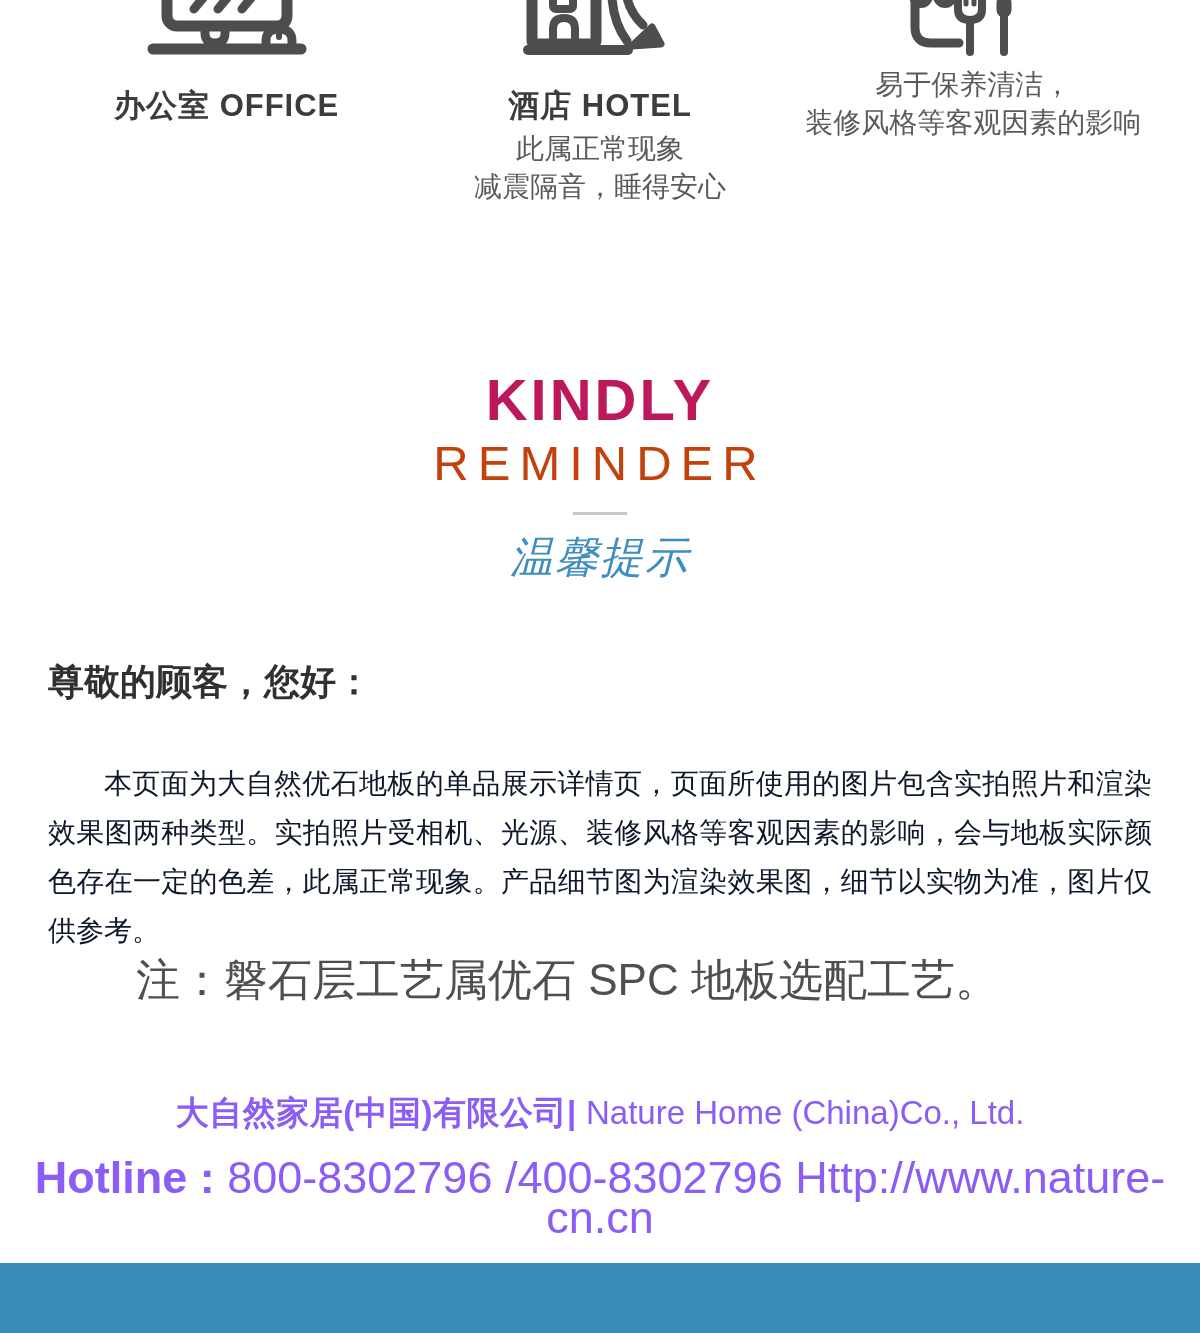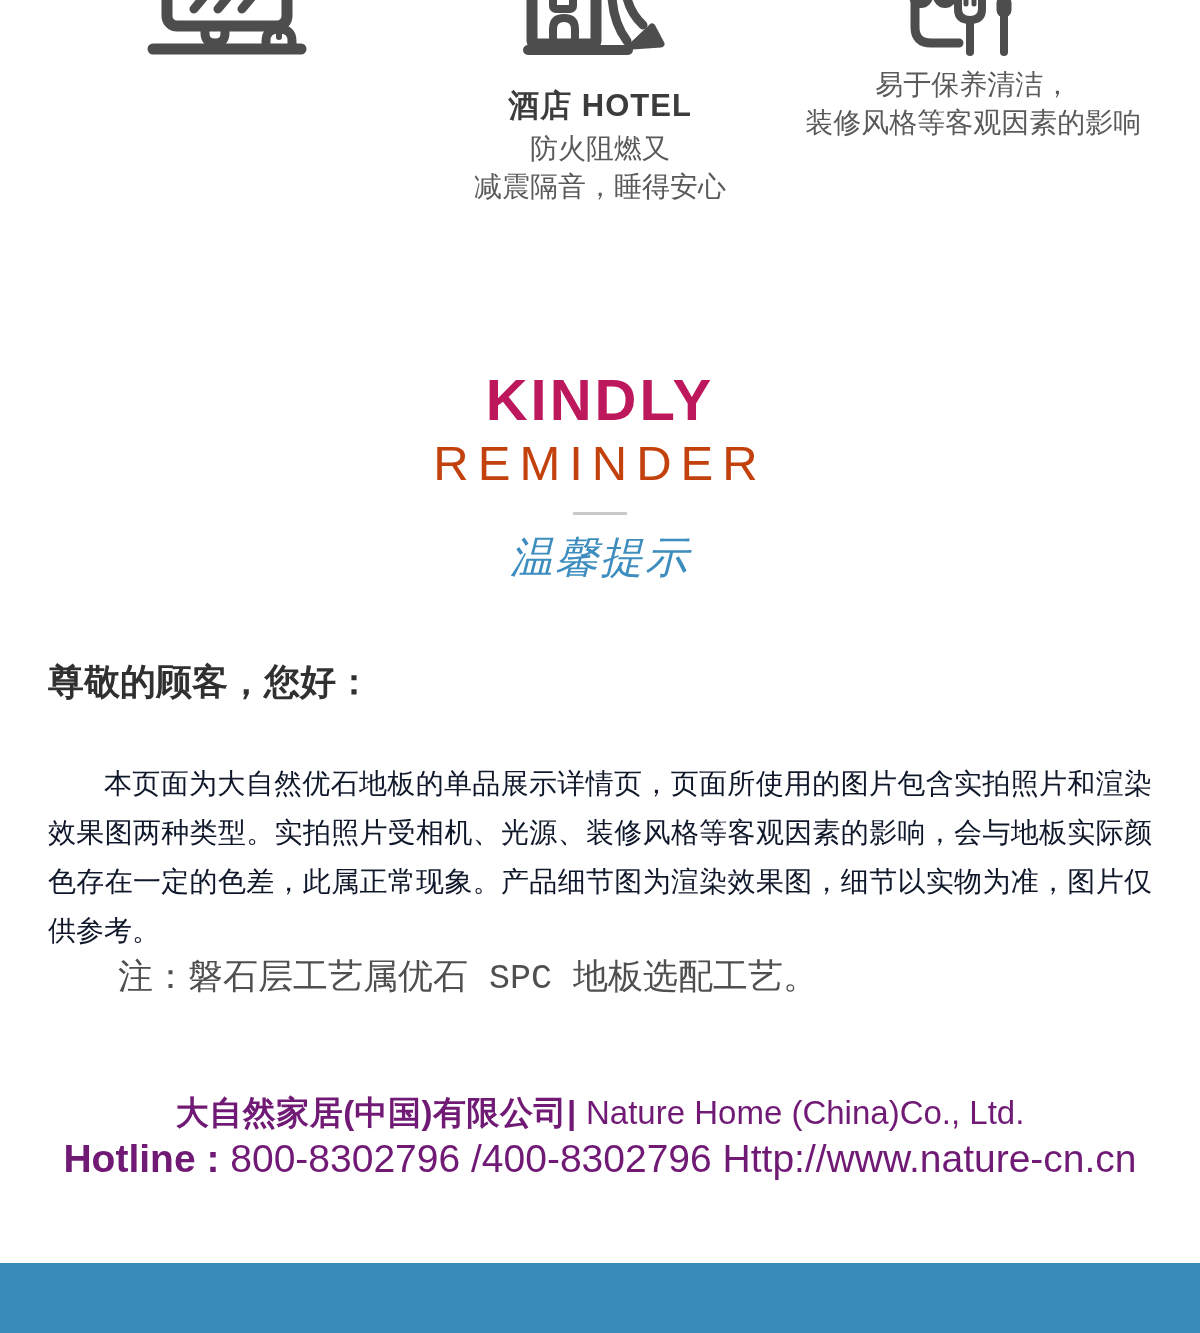--- a/index.html
+++ b/index.html
@@ -47,29 +47,29 @@
   
   .greeting {
     margin: 82px 48px 0; font-size: 36px; font-weight: bold;
     color: #303030; line-height: 40px;
   }
   .notice-body {
     margin: 57px 48px 0; font-size: 28px; color: #0f172a;
     line-height: 49px; text-align: justify; text-indent: 2em;
   }
   .notice-note {
-    margin: 0 48px; font-size: 35px; color: #4f4f4f;
-    line-height: 49px; text-indent: 2em; font-family: Liberation Mono, monospace;
+    margin: 0 48px; font-size: 44px; color: #4f4f4f;
+    line-height: 49px; text-indent: 2em;
   }
 
   
-  .footer { margin-top: 89px; text-align: center; color: #701a75; }
+  .footer { margin-top: 89px; text-align: center; color: #8b5cf6; }
   .footer-line1 { font-size: 33px; line-height: 40px; }
   .footer-line1 .bold { font-weight: bold; letter-spacing: 0.5px; }
-  .footer-line2 { margin-top: 6px; font-size: 39px; line-height: 40px; }
+  .footer-line2 { margin-top: 25px; font-size: 45px; line-height: 40px; }
   .footer-line2 .bold { font-weight: bold; }
 
   .bottom-bar {
     position: absolute; left: 0; right: 0; bottom: 0; height: 70px;
     background: #388cba;
   }
 
   .lineart { fill: none; stroke: #4d4d4d; stroke-linecap: round; stroke-linejoin: round; }
 </style>
 </head>
@@ -83,39 +83,40 @@
         <g class="lineart">
           <rect x="25" y="-34" width="120" height="60" rx="10" stroke-width="11"></rect>
           <path d="M52,9 66,-8 M76,9 90,-8 M100,9 114,-8" stroke-width="9"></path>
           <path d="M63,26 V33 Q63,43 73,43 Q83,43 83,33 V26" stroke-width="9"></path>
           <path d="M11,49 H159" stroke-width="11"></path>
           <path d="M124,44 v-3 q0,-12 13,-12 q13,0 13,12 v3" stroke-width="9"></path>
           <path d="M137,32 v5" stroke-width="6"></path>
         </g>
       </svg>
     </span>
+    <div class="feature-title">办公室 OFFICE</div>
   </div>
 
   <div class="feature">
     <span class="icon-wrap">
       <svg width="170" height="58" viewBox="0 0 170 58">
         <g class="lineart">
           <rect x="17" y="-30" width="64" height="74" rx="3" stroke-width="11"></rect>
           <rect x="38" y="-13" width="20" height="22" rx="3" stroke-width="8"></rect>
           <path d="M38,44 V29 Q38,18 49,18 Q60,18 60,29 V44" stroke-width="8"></path>
           <path d="M13,50 H113" stroke-width="10"></path>
           <path d="M97,-2 Q99,24 112,41" stroke-width="9"></path>
           <path d="M112,-2 Q116,14 128,25" stroke-width="9"></path>
           <path d="M117,46 L137,27 L146,44 Z" fill="#4d4d4d" stroke-width="7"></path>
         </g>
       </svg>
     </span>
     <div class="feature-title">酒店 HOTEL</div>
     <div class="feature-desc">
-      <div>防火阻燃又</div>
+      <div>此属正常现象</div>
       <div>减震隔音，睡得安心</div>
     </div>
   </div>
 
   <div class="feature">
     <span class="icon-wrap">
       <svg width="170" height="58" viewBox="0 0 170 58">
         <g class="lineart">
           <path d="M27,-2 V27 Q27,43 43,43 H71" stroke-width="9"></path>
           <circle cx="33" cy="-4" r="8" stroke-width="8"></circle>

